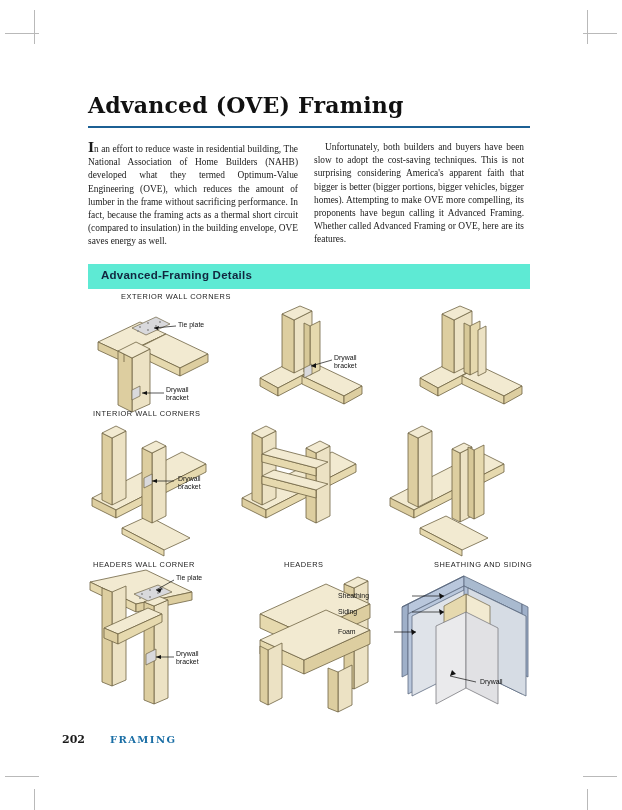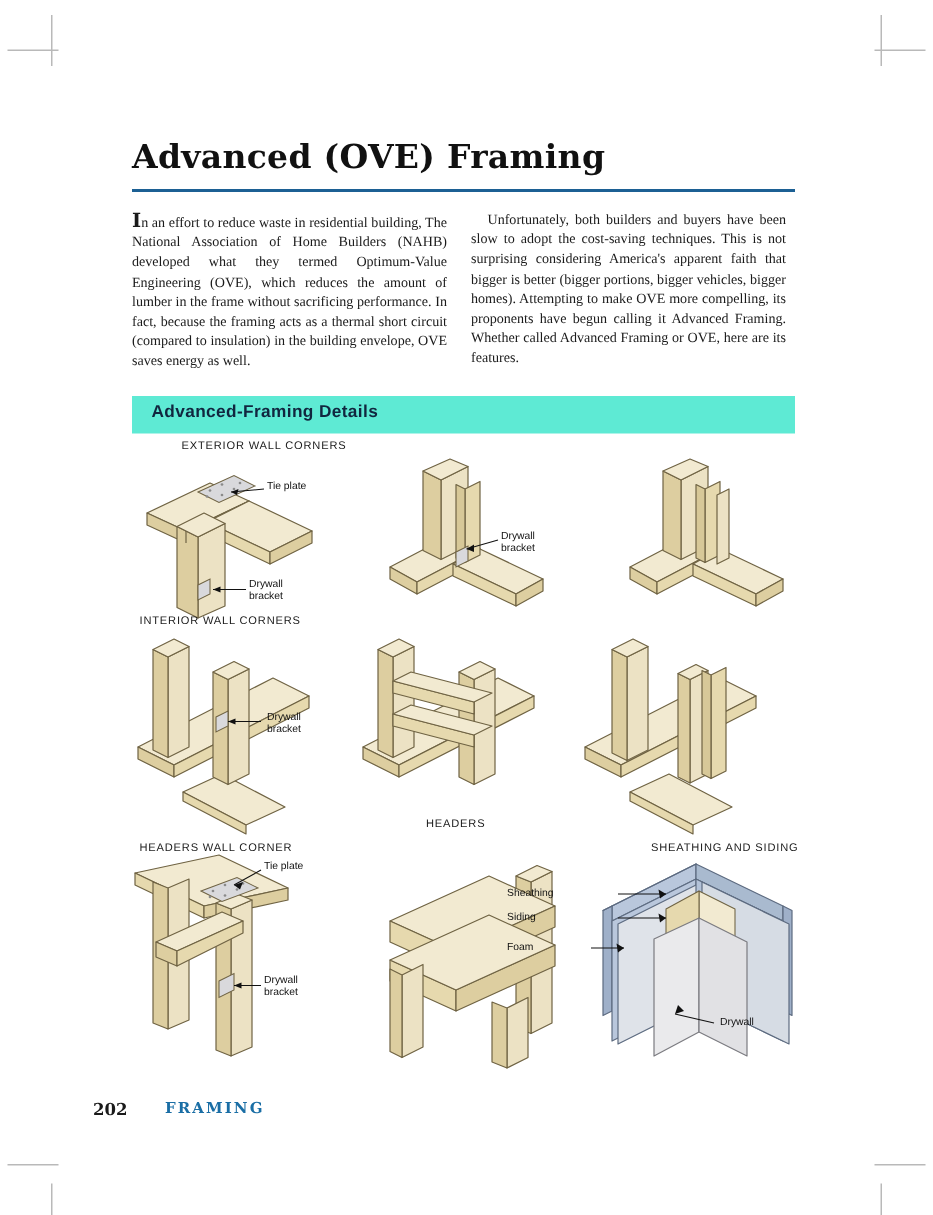--- a/index.html
+++ b/index.html
@@ -292,21 +292,21 @@
           <polygon points="72,33 84,27 84,96 72,102" fill="#ece2c4"></polygon>
           <polygon points="64,29 72,33 72,102 64,98" fill="#ddceA0"></polygon>
           <polygon points="64,29 76,23 84,27 72,33" fill="#f2ead1"></polygon>
           <polygon points="86,30 96,25 96,94 86,99" fill="#e6d9ae"></polygon>
           <polygon points="80,27 86,30 86,99 80,96" fill="#d7c898"></polygon>
         </g>
       </svg>
     </div>
 
     <div class="row-label" style="left:5px;top:268px;">HEADERS WALL CORNER</div>
-    <div class="row-label" style="left:161px;top:252px;padding-left:35px;">HEADERS</div>
+    <div class="row-label" style="left:161px;top:268px;padding-left:35px;">HEADERS</div>
     <div class="row-label" style="left:330px;top:268px;margin-left:16px;">SHEATHING AND SIDING</div>
 
     <div class="fig" style="left:0px;top:278px;">
       <svg width="160" height="135" viewBox="0 0 160 135">
         <g stroke="#6f6343" stroke-width="0.8" stroke-linejoin="round">
 
           <polygon points="2,12 58,0 104,22 48,34" fill="#f2ead1"></polygon>
           <polygon points="2,12 48,34 48,42 2,20" fill="#e6d9ae"></polygon>
           <polygon points="48,34 104,22 104,30 48,42" fill="#ddceA0"></polygon>
 

